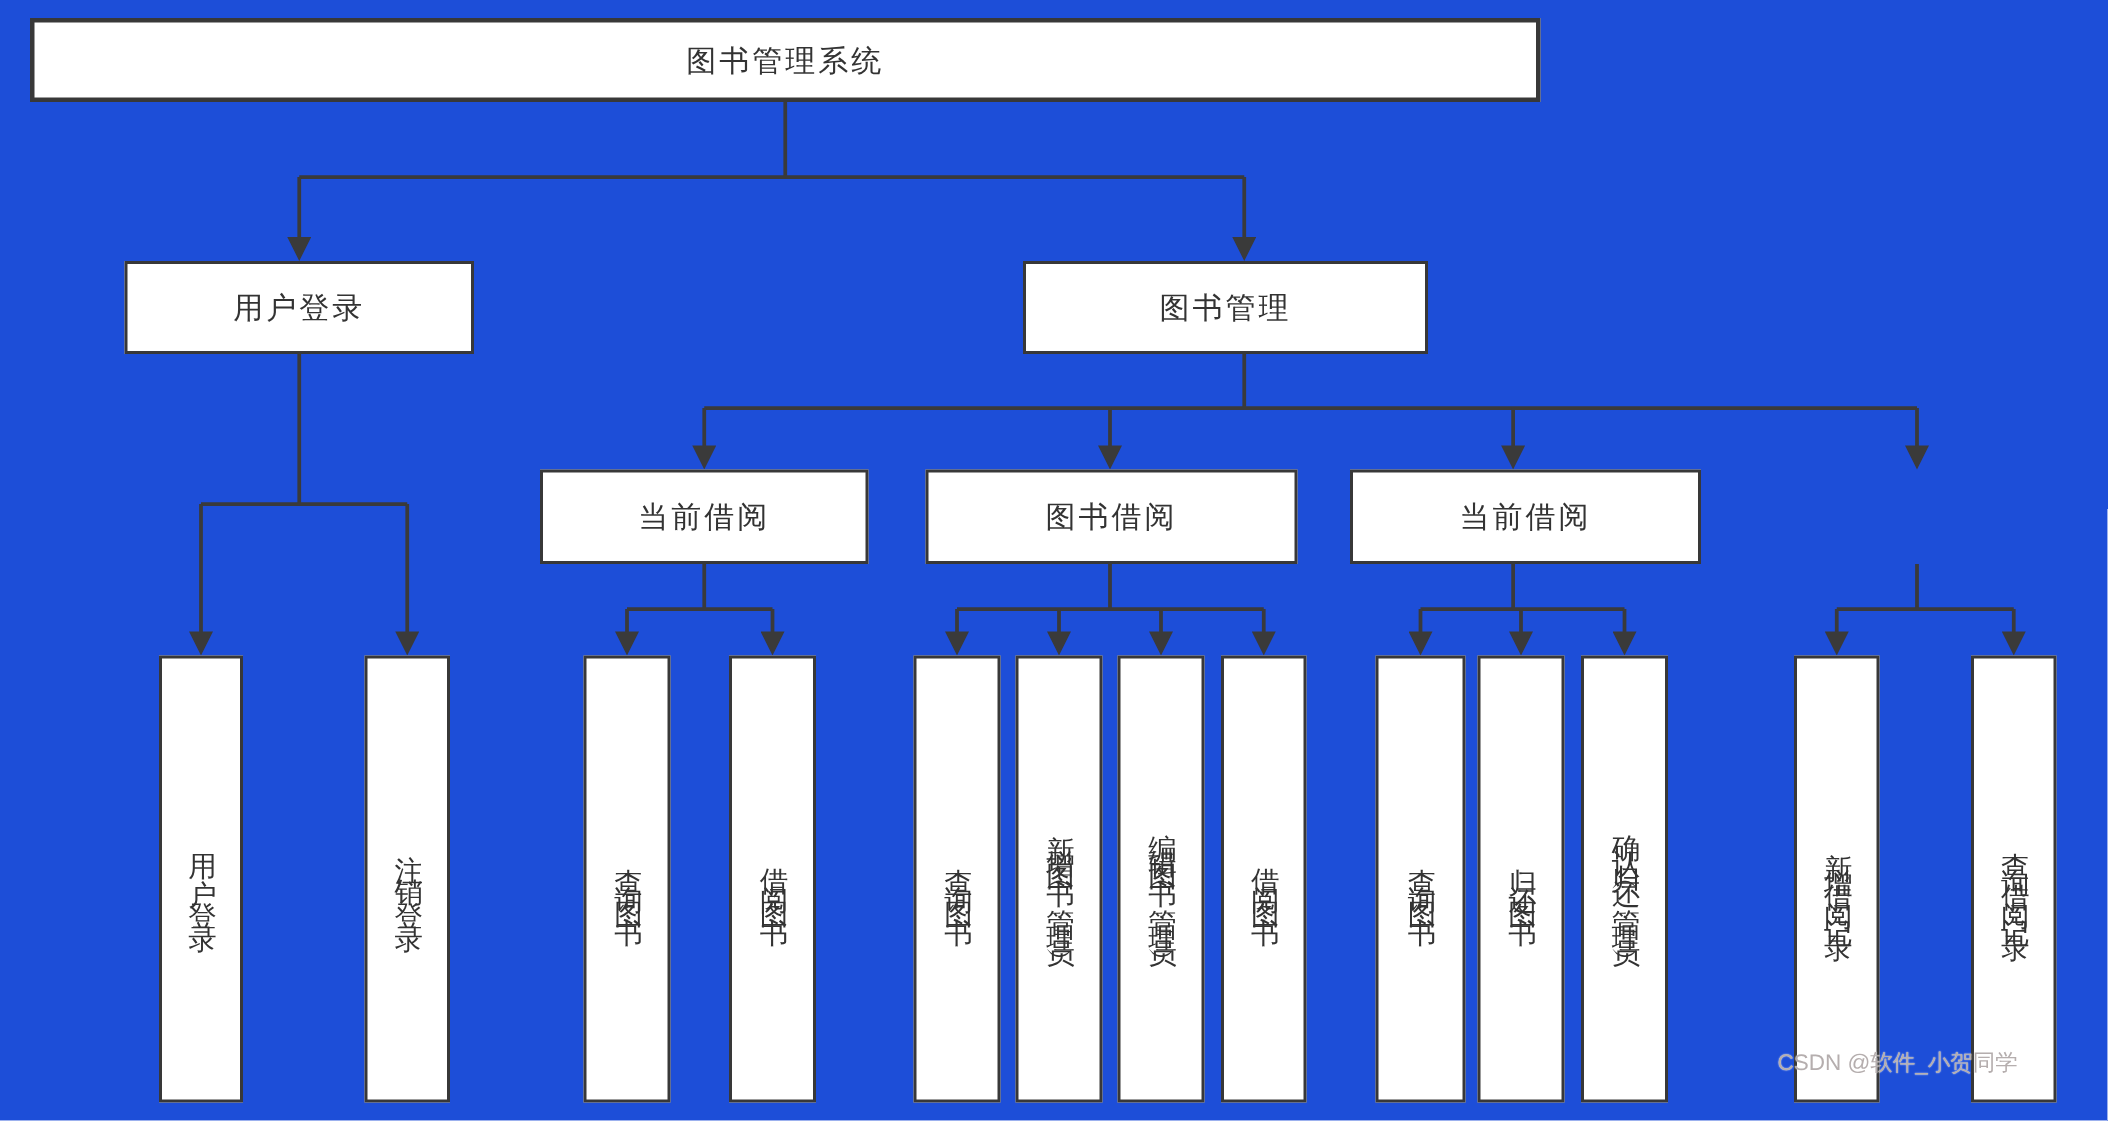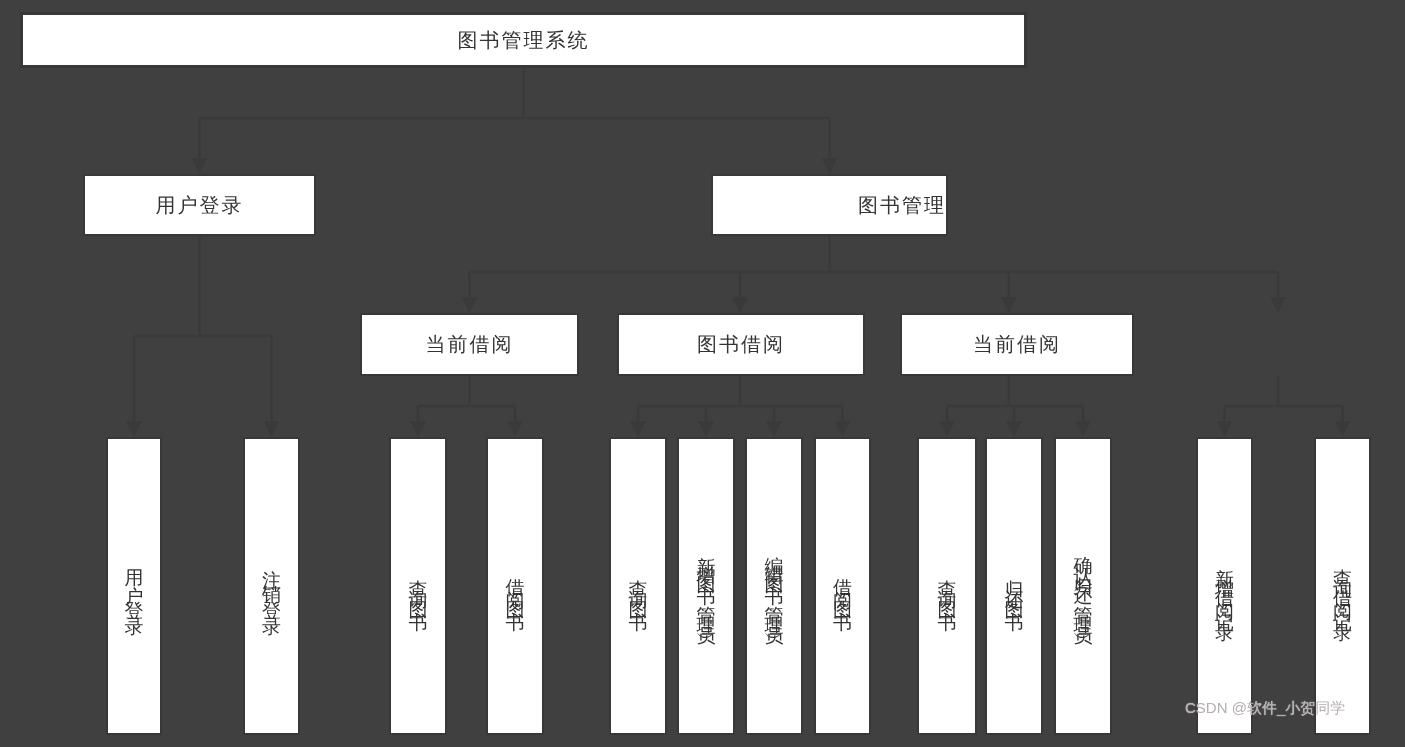--- a/index.html
+++ b/index.html
@@ -1,20 +1,20 @@
 <!DOCTYPE html>
 <html><head>
 <meta charset="utf-8">
 <style>
   html, body { margin: 0; padding: 0; background: #ffffff; }
   .stage {
     position: relative;
     width: 1405px;
     height: 747px;
-    background: #404040;
+    background: #1d4ed8;
     font-family: "Liberation Sans", "DejaVu Sans", sans-serif;
     color: #333333;
     overflow: hidden;
   }
   .wires {
     position: absolute;
     left: 0; top: 0;
     width: 1405px; height: 747px;
   }
   .wires path, .wires line {
@@ -108,21 +108,21 @@
     <path class="arrow" d="M1342.5 406 V433"></path>
   </svg>
 
   <div class="node lvl1">
     <span class="lbl">图书管理系统</span>
   </div>
 
   <div class="node lvl2" style="left:83px;width:233px;">
     <span class="lbl">用户登录</span>
   </div>
-  <div class="node lvl2" style="left:711px;width:237px;justify-content:flex-end;">
+  <div class="node lvl2" style="left:682px;width:270px;">
     <span class="lbl">图书管理</span>
   </div>
 
   <div class="node lvl3" style="left:360px;width:219px;">
     <span class="lbl">当前借阅</span>
   </div>
   <div class="node lvl3" style="left:617px;width:248px;">
     <span class="lbl">图书借阅</span>
   </div>
   <div class="node lvl3" style="left:900px;width:234px;">

